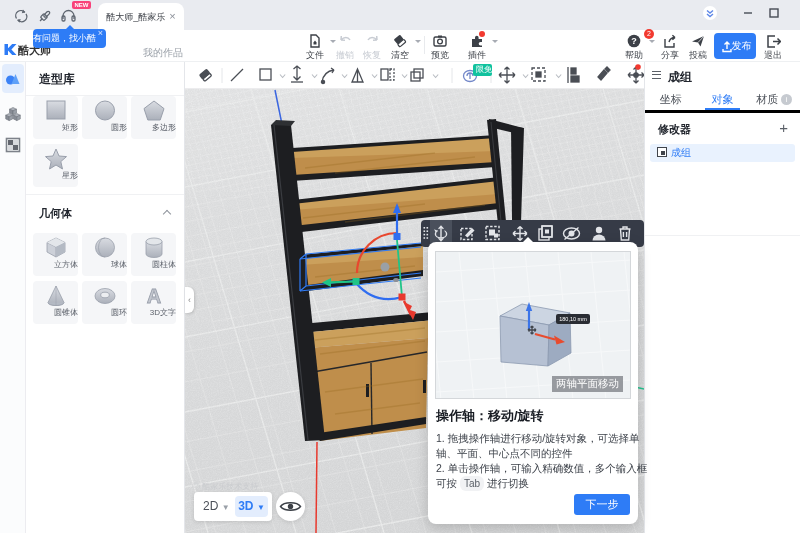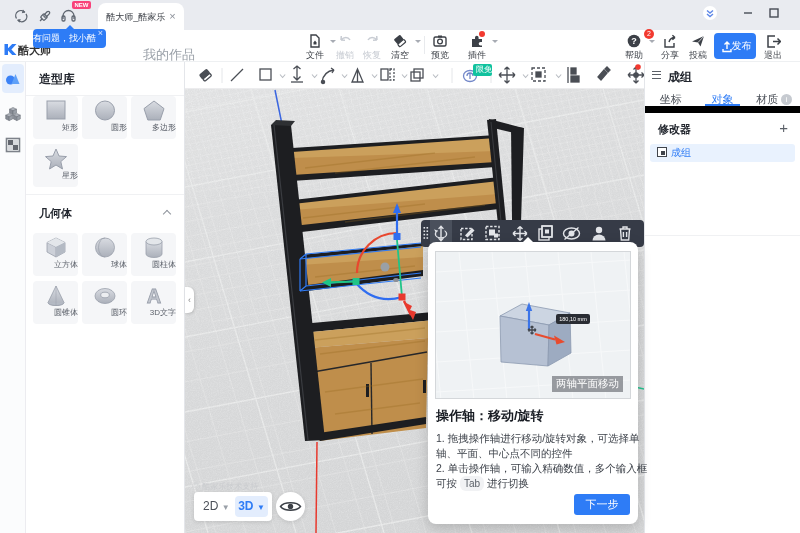--- a/index.html
+++ b/index.html
@@ -23,21 +23,21 @@
 .sec{font-size:11px;color:#22262e;font-weight:bold;padding:13px 0 8px 13px;position:relative}
 .sec .ch{position:absolute;right:14px;top:16px;width:6px;height:6px;border-left:1.5px solid #8f949c;border-top:1.5px solid #8f949c;transform:rotate(45deg)}
 .cards{padding-left:5px}
 .card{display:inline-block;vertical-align:top;width:45px;height:43px;background:#f5f6f8;border-radius:4px;margin:0 2px 5px 2px;text-align:right;font-size:8px;color:#5d626b}
 .card svg{display:block;margin:4px auto 0 auto}
 #lchev{left:185px;top:287px;width:9px;height:26px;background:#fff;border-radius:0 6px 6px 0;box-shadow:1px 1px 3px rgba(0,0,0,.15);color:#888;font-size:9px;line-height:26px;text-align:center;z-index:4}
 #vp{left:185px;top:62px;width:459px;height:471px;background:#e9e9e9;overflow:hidden}
 #vtools{position:absolute;left:0px;top:0px;width:459px;height:27px;background:#fff;border-bottom:1px solid #ececee}
 #rpanel{left:644px;top:62px;width:156px;height:471px;background:#fff;border-left:1px solid #e4e6ea}
 #rpanel .hd{font-size:12px;color:#22262e;font-weight:bold;padding:7px 0 6px 23px;position:relative}
-#rtabs{display:flex;border-bottom:7px solid #000000;font-size:11px;color:#4b5058;height:21px}
+#rtabs{display:flex;border-bottom:3px solid #000000;font-size:11px;color:#4b5058;height:21px}
 #rtabs div{flex:1;text-align:center;position:relative}
 #rtabs .on{color:#2e7cf6}
 #rtabs .on:after{content:"";position:absolute;left:8px;right:8px;bottom:0;height:2px;background:#2e7cf6}
 #mod{font-size:11px;color:#22262e;font-weight:bold;padding:9px 12px 7px 13px;position:relative}
 #mod .pl{position:absolute;right:12px;top:6px;color:#5a5f67;font-weight:normal;font-size:15px}
 #grow{margin:0 5px;height:18px;background:#e9f2fe;border-radius:3px;font-size:10px;color:#2e7cf6;line-height:18px;padding-left:7px}
 #rdiv{position:absolute;left:645px;top:235px;width:155px;height:1px;background:#f0f1f3;z-index:2}
 #ctxbar{left:421px;top:220px;width:223px;height:27px;background:#363b47;border-radius:4px;z-index:8}
 #ctxbar .selbg{position:absolute;left:9px;top:0;width:22px;height:27px;background:#4a505c}
 #popup{left:428px;top:242px;width:210px;height:282px;background:#fff;border-radius:8px;box-shadow:0 4px 14px rgba(0,0,0,.18);z-index:9}
@@ -80,21 +80,21 @@
         <rect x="770" y="9" width="8" height="8"></rect>
       </g>
     </svg></div>
 <div class="abs" id="newbadge">NEW</div>
 <div class="abs" id="tab">酷大师_酷家乐<span class="x">×</span></div>
 <div class="abs" id="toolbar1"></div>
 <div class="abs" style="left:3px;top:42px;z-index:1"><svg width="16" height="13" viewBox="0 0 16 13" style="">
       <path d="M1.5 1 L5 1 L5 5.2 L9.2 1 L13.5 1 L8.4 6.4 L13.5 12 L9.2 12 L5 7.6 L5 12 L1.5 12 Z" fill="#2e7cf6"></path>
     </svg></div>
 <div class="abs" style="left:18px;top:43px;font-size:11px;font-weight:bold;color:#333;z-index:1">酷大师</div>
-<div class="abs" style="left:143px;top:46px;font-size:13px;color:#9aa0a8;z-index:2">我的作品</div>
+<div class="abs" style="left:143px;top:46px;font-size:10px;color:#9aa0a8;z-index:2">我的作品</div>
 <div class="t1item" style="left:300px;top:33px;width:30px">
     <svg width="16" height="16" viewBox="0 0 16 16" style="display:block;margin:0 auto">
       <path d="M4 2 h5 l3 3 v9 h-8 z" fill="none" stroke="#3c4047" stroke-width="1.4"></path>
       <path d="M6.5 9.5 l1.5-2 1.5 2 v2 h-3z" fill="#3c4047"></path>
     </svg>
     <span class="lb">文件</span>
     <span style="position:absolute;right:-6px;top:7px;width:0;height:0;border-left:3px solid transparent;border-right:3px solid transparent;border-top:3.5px solid #a7abb3"></span>
   </div>
 <div class="t1item dis" style="left:330px;top:33px;width:30px">
     <svg width="16" height="16" viewBox="0 0 16 16" style="display:block;margin:0 auto">

